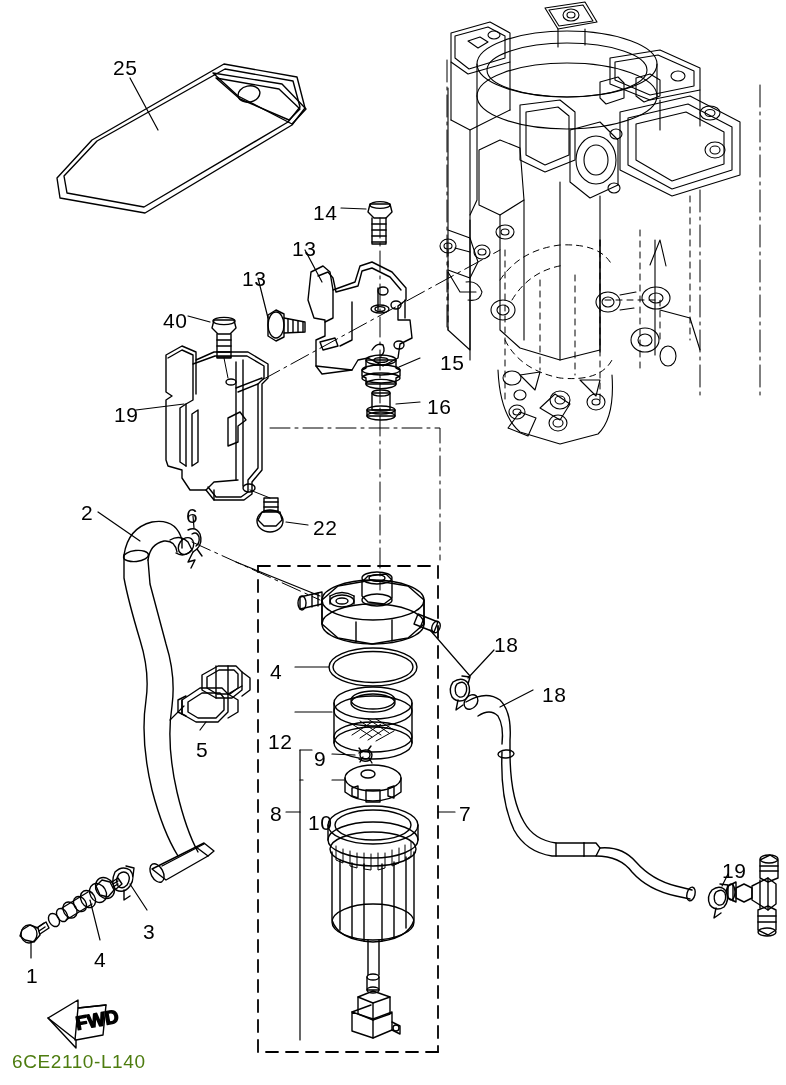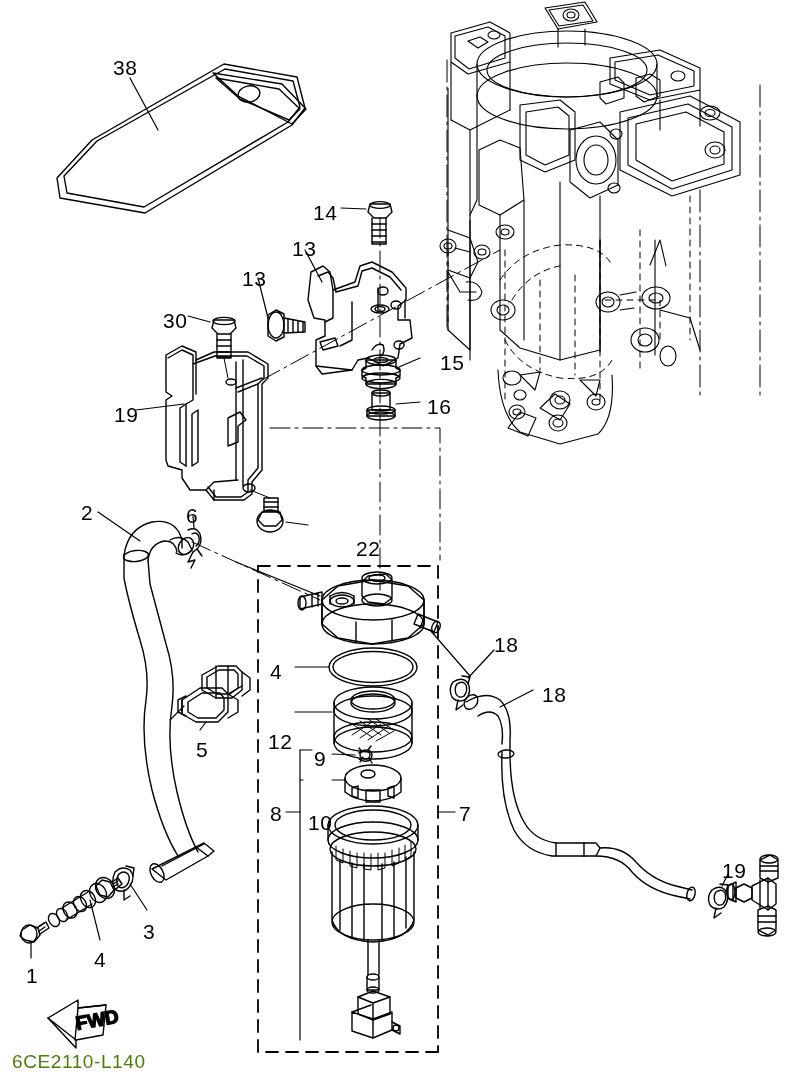--- a/index.html
+++ b/index.html
@@ -562,31 +562,31 @@
       <g>
         <path d="M48,1018 L78,1000 L78,1008 L106,1005 L103,1035 L76,1040 L76,1048 Z"></path>
         <path d="M78,1008 L106,1005 M78,1008 L75,1040"></path>
         <path d="M48,1018 L76,1040"></path>
         <text class="fwdtext" x="77" y="1030" transform="rotate(-10 77 1030)">FWD</text>
       </g>
 
     </g>
   </svg>
 
-  <div class="cal" style="left:113px;  top:57px;">38</div>
+  <div class="cal" style="left:113px;  top:57px;">25</div>
   <div class="cal" style="left:313px;  top:202px;">14</div>
   <div class="cal" style="left:292px;  top:238px;">13</div>
   <div class="cal" style="left:242px;  top:268px;">13</div>
-  <div class="cal" style="left:163px;  top:310px;">30</div>
+  <div class="cal" style="left:163px;  top:310px;">40</div>
   <div class="cal" style="left:440px;  top:352px;">15</div>
   <div class="cal" style="left:114px;  top:404px;">19</div>
   <div class="cal" style="left:427px;  top:396px;">16</div>
   <div class="cal" style="left:81px;   top:502px;">2</div>
   <div class="cal" style="left:186px;  top:505px;">6</div>
-  <div class="cal" style="left:313px;  top:538px;margin-left:43px;">22</div>
+  <div class="cal" style="left:313px;  top:517px;">22</div>
   <div class="cal" style="left:494px;  top:634px;">18</div>
   <div class="cal" style="left:270px;  top:661px;">4</div>
   <div class="cal" style="left:542px;  top:684px;">18</div>
   <div class="cal" style="left:268px;  top:707px;margin-top:24px;">12</div>
   <div class="cal" style="left:196px;  top:739px;">5</div>
   <div class="cal" style="left:314px;  top:748px;">9</div>
   <div class="cal" style="left:308px;  top:776px;margin-top:36px;">10</div>
   <div class="cal" style="left:270px;  top:803px;">8</div>
   <div class="cal" style="left:459px;  top:803px;">7</div>
   <div class="cal" style="left:722px;  top:860px;">19</div>

